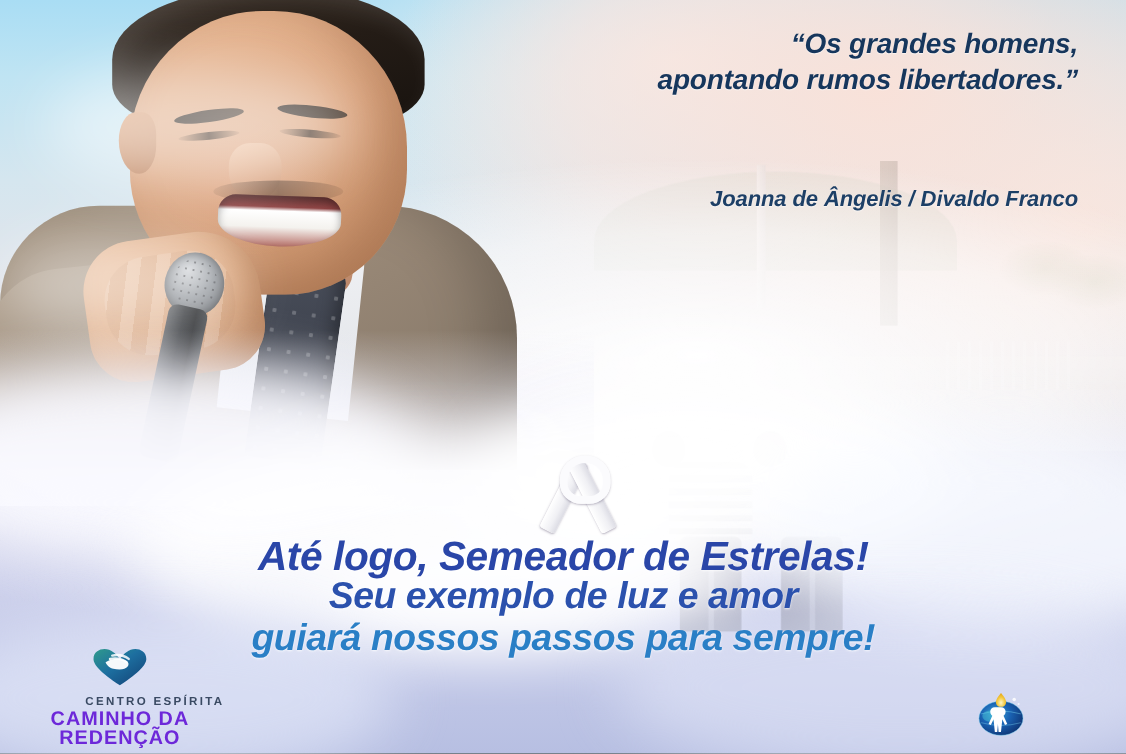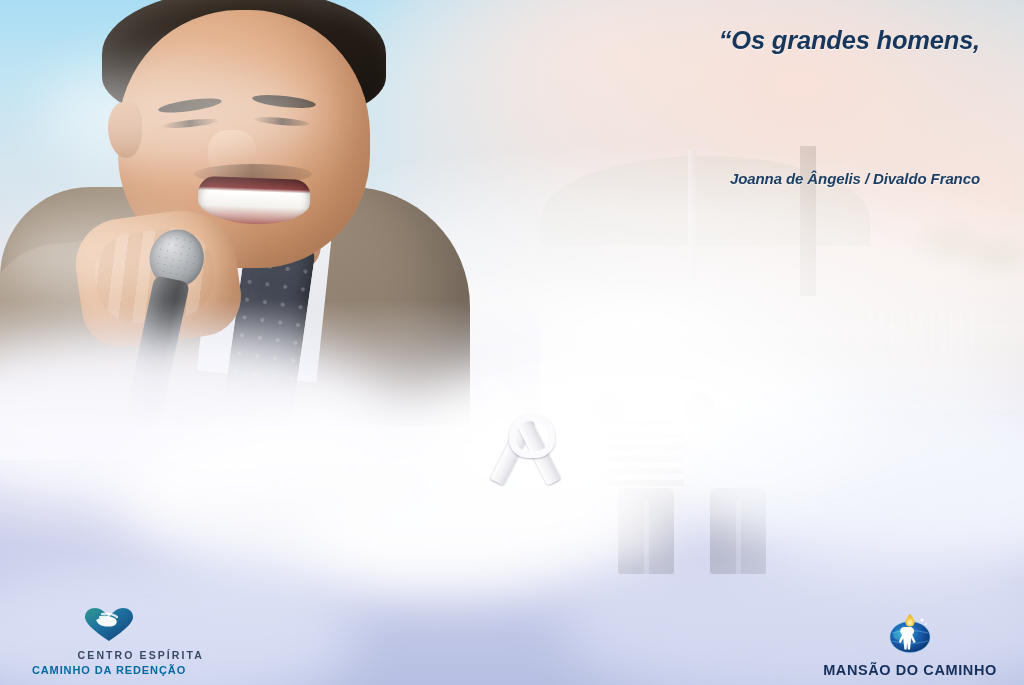--- a/index.html
+++ b/index.html
@@ -290,21 +290,21 @@
     text-shadow:0 1px 1px rgba(255,255,255,.65);
   }
   .quote .ln{display:block;white-space:nowrap;text-align:right;}
   .quote-attr{
     position:absolute;
     right:44px; top:170px;
     width:560px;
     text-align:right;
     font-style:italic;
     font-weight:bold;
-    font-size:15px;
+    font-size:20px;
     letter-spacing:-.1px;
     color:#1d3f66;
     text-shadow:0 1px 1px rgba(255,255,255,.6);
   }
 
   
   .ribbon{
     position:absolute;
     left:487px; top:413px;
     width:74px; height:74px;
@@ -381,24 +381,24 @@
     display:block;
     font-size:10.5px;
     font-weight:bold;
     letter-spacing:2.1px;
     color:#3a4a63;
     line-height:13px;
     text-align:right;
   }
   .logo-l2{
     display:block;
-    font-size:11px;
+    font-size:18px;
     font-weight:bold;
     letter-spacing:.9px;
-    color:#0369a1;
+    color:#6d28d9;
     line-height:17px;
   }
   .logo-right .logo-l2{
     font-size:14.5px;
     letter-spacing:.6px;
     color:#16305c;
   }
 </style>
 </head>
 <body>
@@ -462,29 +462,35 @@
   <div class="cloud c1"></div>
   <div class="cloud c3"></div>
   <div class="cloud c4"></div>
   <div class="cloud c2"></div>
   <div class="cloud c8"></div>
   <div class="cloud c5"></div>
   <div class="cloud c6"></div>
 
   <div class="quote">
     <span class="ln">“Os grandes homens,</span>
+    <span class="ln">apontando rumos libertadores.”</span>
   </div>
   <div class="quote-attr">Joanna de Ângelis / Divaldo Franco</div>
 
   <div class="ribbon">
     <div class="band a"></div>
     <div class="band b"></div>
     <div class="loop"></div>
   </div>
 
+  <div class="headline">
+    <span class="h1">Até logo, Semeador de Estrelas!</span>
+    <span class="h2">Seu exemplo de luz e amor</span>
+    <span class="h3">guiará nossos passos para sempre!</span>
+  </div>
 
   <div class="logo-left">
     <span class="logo-mark">
       <svg width="52" height="34" viewBox="0 0 52 34" aria-hidden="true">
         <defs>
           <linearGradient id="heartg" x1="0" y1="0" x2="1" y2="1">
             <stop offset="0%" stop-color="#2f9a8c"></stop>
             <stop offset="45%" stop-color="#1d6fa0"></stop>
             <stop offset="100%" stop-color="#123f73"></stop>
           </linearGradient>
@@ -518,16 +524,15 @@
         <ellipse cx="24" cy="24" rx="20" ry="15.5" fill="none" stroke="#6fd0f0" stroke-width=".8" opacity=".5"></ellipse>
         <path d="M6 20 Q24 15 42 20" stroke="#7fdcf4" stroke-width=".9" fill="none" opacity=".45"></path>
         <path d="M6 28 Q24 33 42 28" stroke="#7fdcf4" stroke-width=".9" fill="none" opacity=".4"></path>
         <ellipse cx="14" cy="22" rx="7" ry="5" fill="#49c7d8" opacity=".45"></ellipse>
         <path d="M24 14 c2.5 0 4.2 1.9 4.2 4.1 0 2.3-1.9 3.6-1.9 3.6 l3.4 7.4 -2.1 1 -2.4-5.2 -1.2 11.6 -2.2 0 -0.6-7.3 -0.6 7.3 -2.2 0 -1.2-11.6 -2.4 5.2 -2.1-1 3.4-7.4 s-1.9-1.3-1.9-3.6 c0-2.2 1.7-4.1 4.2-4.1 z" fill="#ffffff"></path>
         <path d="M24 1 c3 3.6 4.6 6 4.6 8.3 0 2.6-2.1 4.3-4.6 4.3 -2.5 0-4.6-1.7-4.6-4.3 0-2.3 1.6-4.7 4.6-8.3 z" fill="url(#flameg)"></path>
         <circle cx="36" cy="7" r="1.6" fill="#ffffff" opacity=".85"></circle>
         <circle cx="40" cy="11" r="1" fill="#ffffff" opacity=".7"></circle>
       </svg>
     </span>
-    <span class="logo-l2">MANSÃO DO CAMINHO</span>
   </div>
 
 </div>
 
 </body></html>

